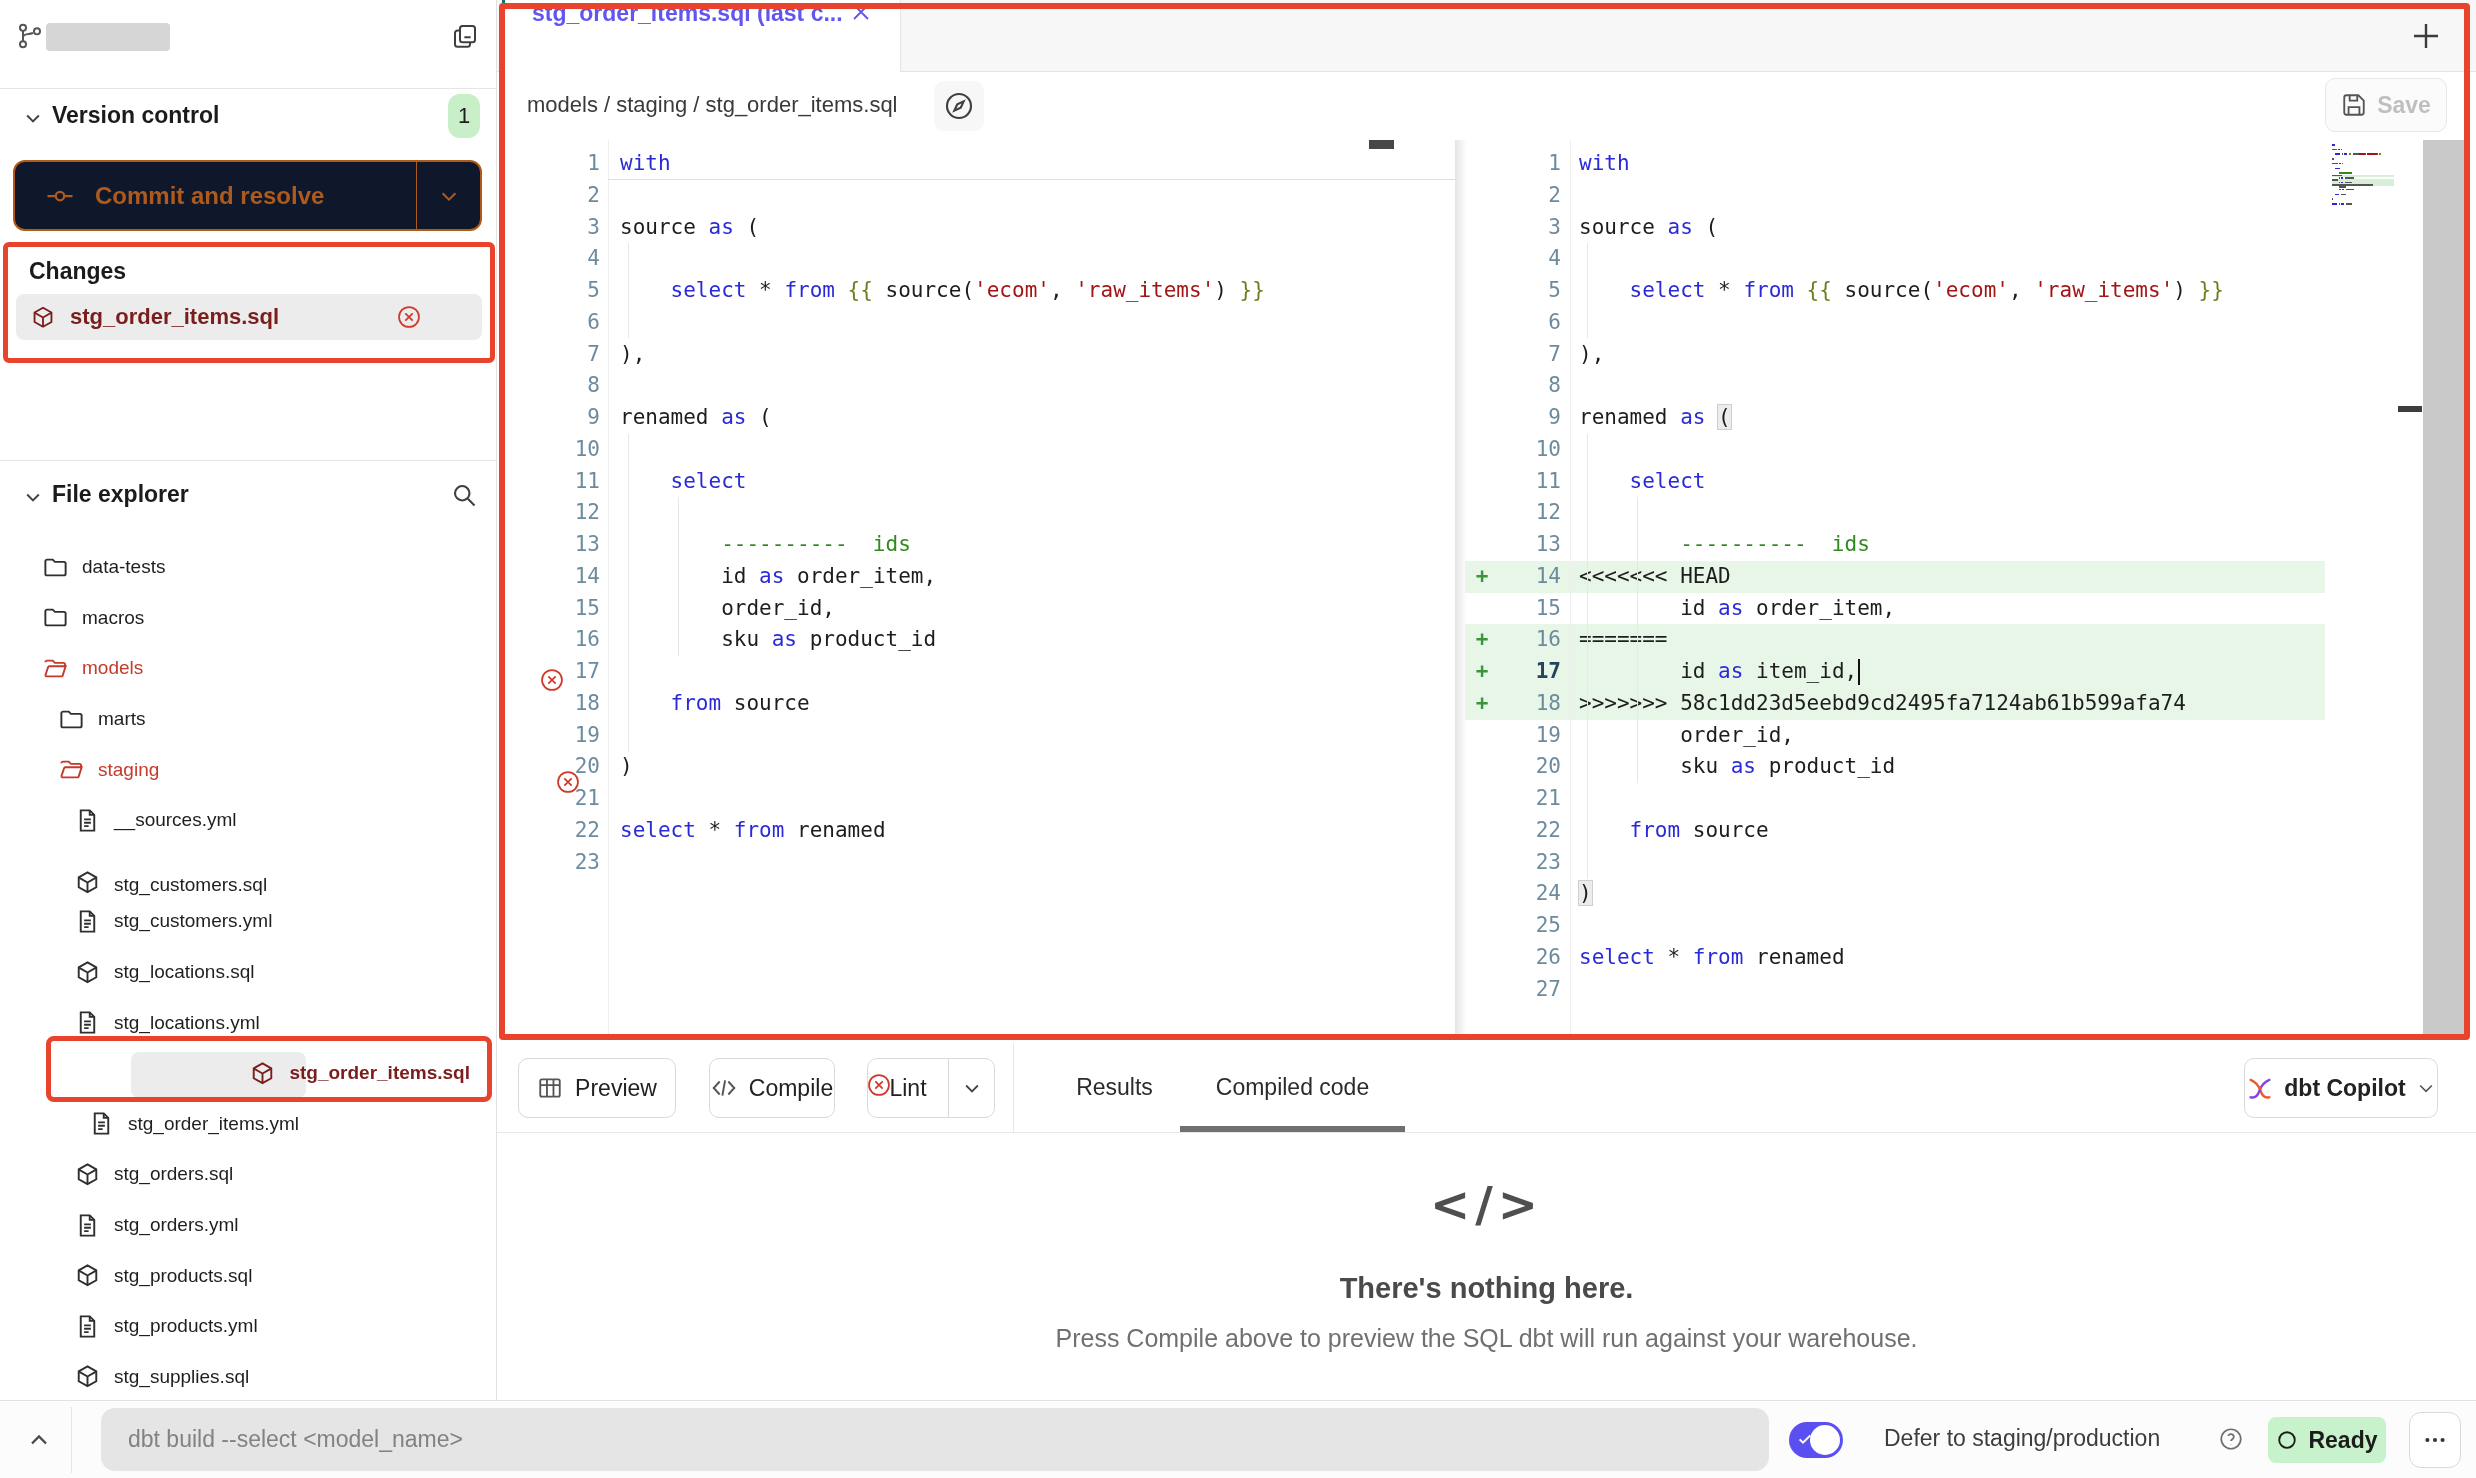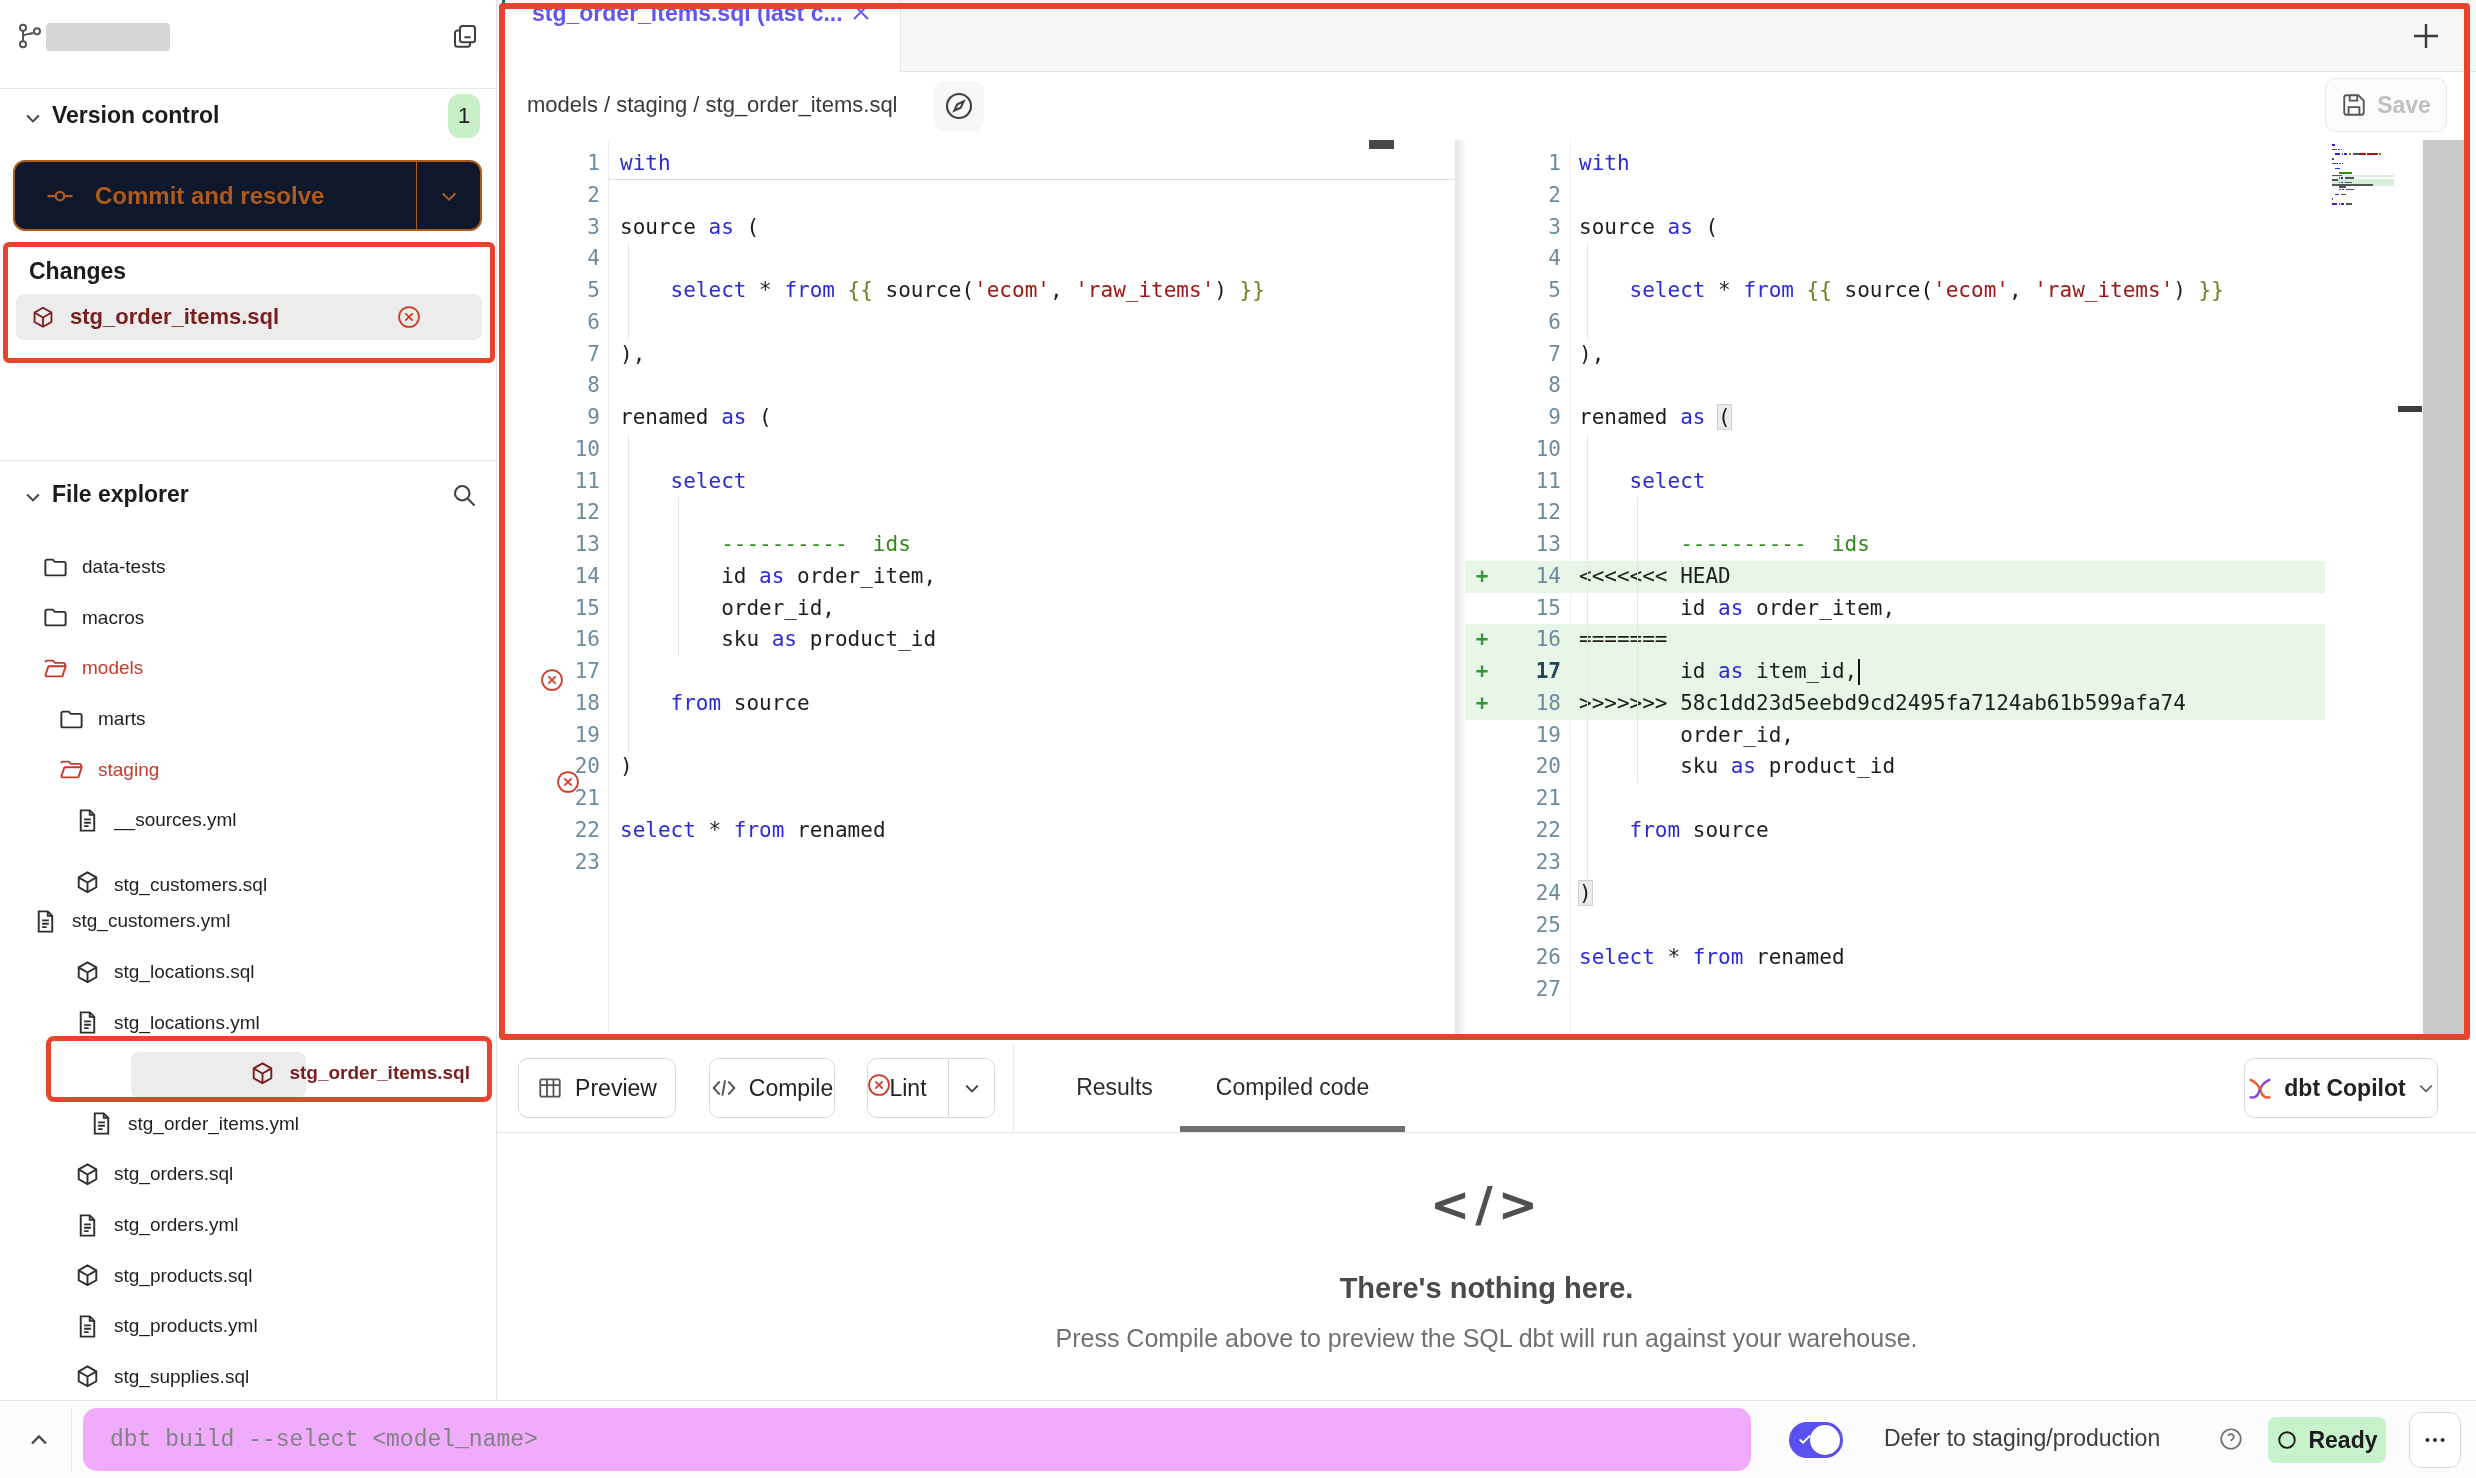--- a/index.html
+++ b/index.html
@@ -117,21 +117,21 @@
   
   #results { position:absolute; left:497px; top:1134px; width:1979px; height:266px; background:#fff; }
   #empty-ic { position:absolute; left:0; width:100%; top:42px; text-align:center; font-size:48px; font-weight:600; letter-spacing:5px; color:#4f4f4f; font-family:"DejaVu Sans", sans-serif; }
   #empty-title { position:absolute; left:0; width:100%; top:138px; text-align:center; font-size:29px; font-weight:700; color:#4a4a4a; }
   #empty-sub { position:absolute; left:0; width:100%; top:190px; text-align:center; font-size:25px; color:#707070; }
 
   
   #bottombar { position:absolute; left:0; top:1400px; width:2476px; height:78px; background:#fcfcfc; border-top:1px solid #e3e3e3; }
   #bb-caret { position:absolute; left:24px; top:24px; width:30px; height:30px; color:#4a4a4a; cursor:pointer; }
   #bb-div { position:absolute; left:71px; top:6px; width:1px; height:66px; background:#e6e6e6; }
-  #cmd-input { position:absolute; left:83px; top:7px; width:1668px; height:63px; border:none; border-radius:14px; background:#f0abfc; font-size:23px; color:#555; padding-left:27px; font-family:Liberation Mono, monospace; outline:none; }
+  #cmd-input { position:absolute; left:101px; top:7px; width:1668px; height:63px; border:none; border-radius:14px; background:#e5e5e5; font-size:23px; color:#555; padding-left:27px; font-family:Liberation Sans, sans-serif; outline:none; }
   #cmd-input::placeholder { color:#828282; }
   #defer-toggle { position:absolute; left:1789px; top:21px; width:54px; height:36px; background:#5a4ff0; border-radius:18px; cursor:pointer; }
   #defer-toggle .knob { position:absolute; right:3px; top:3px; width:30px; height:30px; background:#fff; border-radius:50%; }
   #defer-toggle .chk { position:absolute; left:8px; top:9px; width:16px; height:16px; color:#fff; }
   #defer-label { position:absolute; left:1884px; top:24px; font-size:23px; color:#3d3d3d; }
   #defer-help { position:absolute; left:2218px; top:25px; width:26px; height:26px; color:#6f6f6f; cursor:pointer; }
   #ready-pill { position:absolute; left:2268px; top:16px; width:118px; height:46px; background:#c7f2cc; border-radius:8px; display:flex; align-items:center; justify-content:center; gap:10px; font-size:23px; font-weight:600; color:#1c1c1c; cursor:pointer; }
   #more-btn { position:absolute; left:2409px; top:11px; width:52px; height:56px; border:1px solid #d9d9d9; border-radius:12px; background:#fff; display:flex; align-items:center; justify-content:center; color:#333; cursor:pointer; }
   svg { display:block; }
 </style>
@@ -285,21 +285,21 @@
         </div>
         <div class="tree-row" style="padding-left: 74px; align-items: flex-end;">
           <span class="t-ic ico">
             <svg width="27" height="27" viewBox="0 0 24 24" fill="none" stroke="currentColor" stroke-width="1.7">
               <path d="M12 3l7.8 4.4v8.8L12 20.6l-7.8-4.4V7.4z"></path>
               <path d="M4.4 7.6L12 12l7.6-4.4M12 12v8.4"></path>
             </svg>
           </span>
           <span class="t-label">stg_customers.sql</span>
         </div>
-        <div class="tree-row" style="padding-left: 32px;">
+        <div class="tree-row" style="padding-left: 74px;">
           <span class="t-ic ico">
             <svg width="27" height="27" viewBox="0 0 24 24" fill="none" stroke="currentColor" stroke-width="1.7">
               <path d="M6 3h8l4 4v14H6z"></path>
               <path d="M14 3v4h4M9 11h6M9 14h6M9 17h4"></path>
             </svg>
           </span>
           <span class="t-label">stg_customers.yml</span>
         </div>
         <div class="tree-row" style="padding-left: 74px;">
           <span class="t-ic ico">

